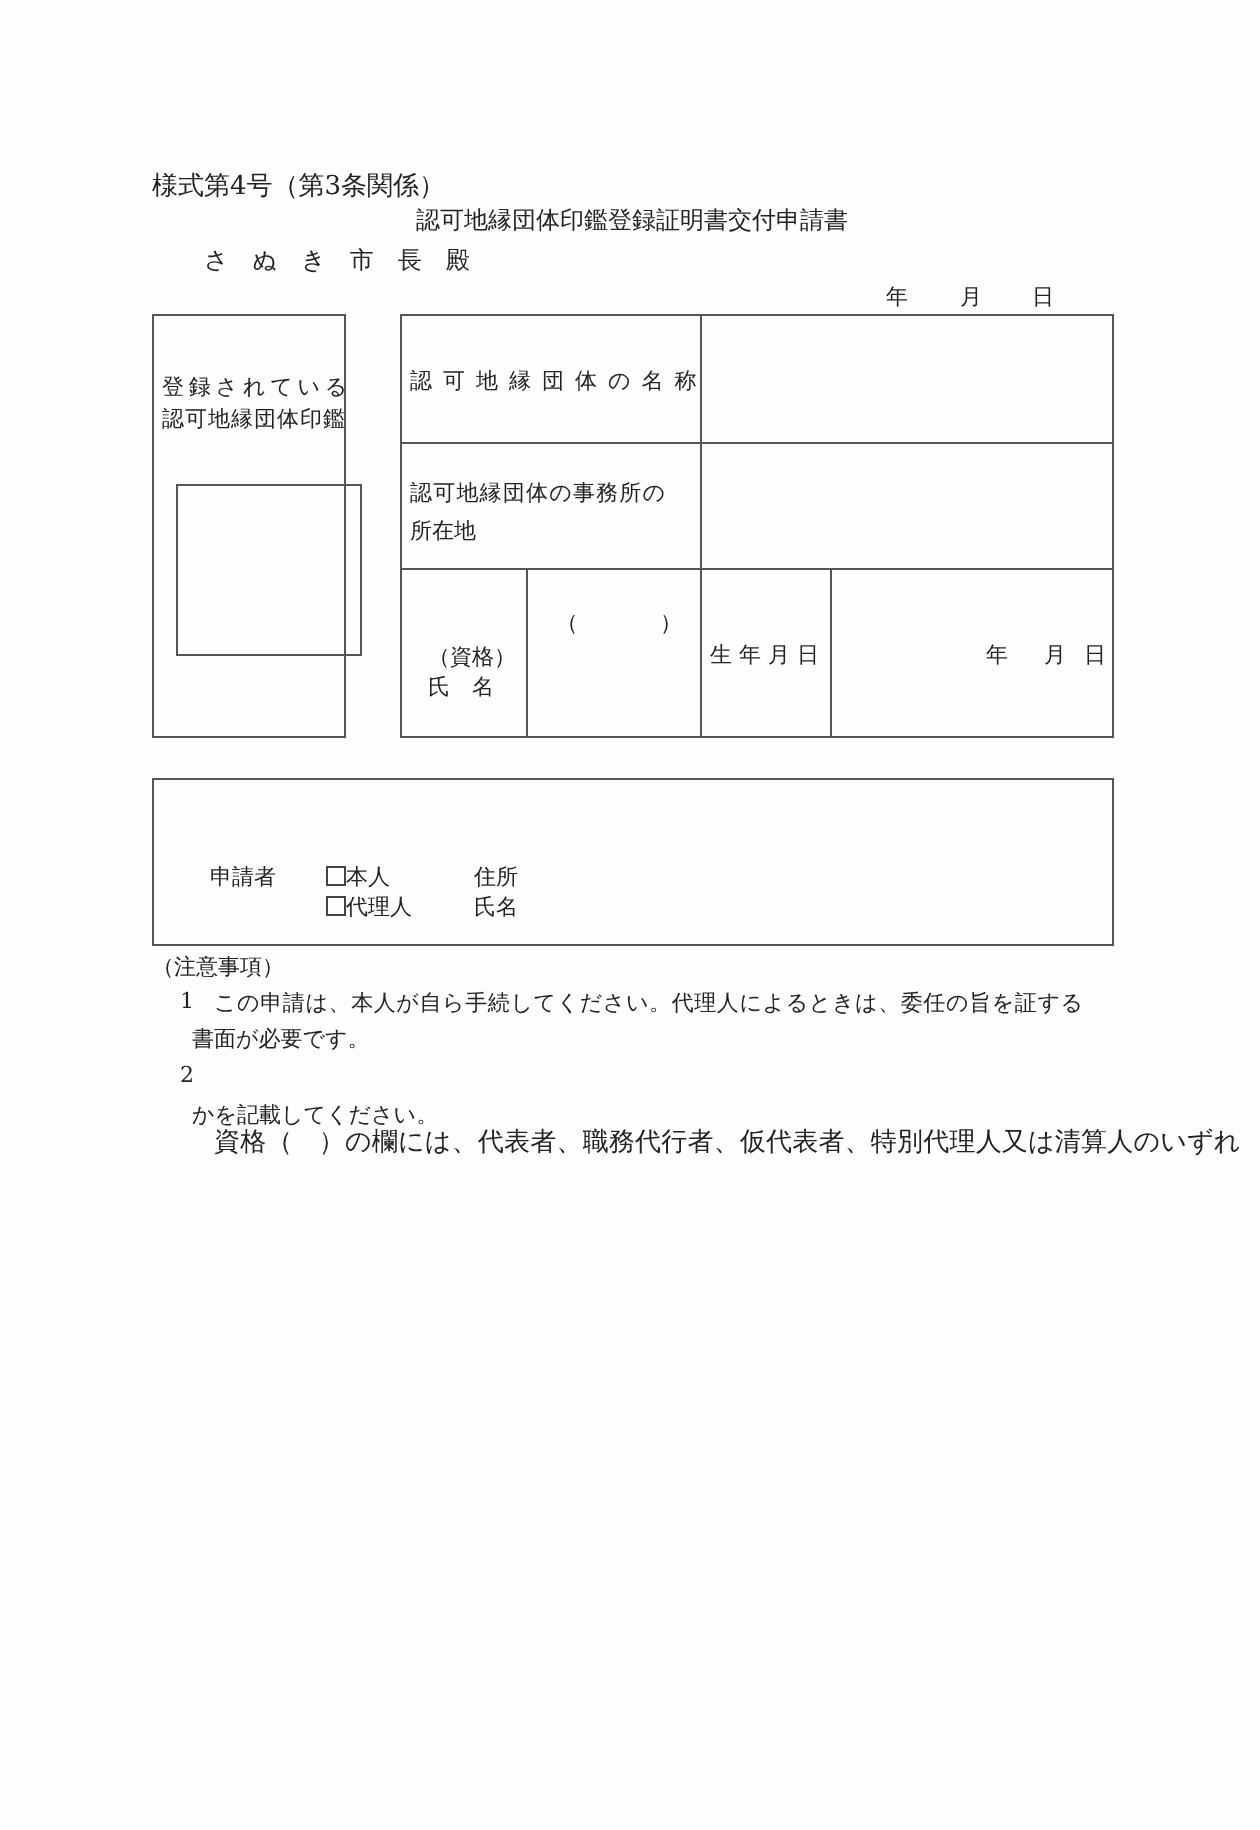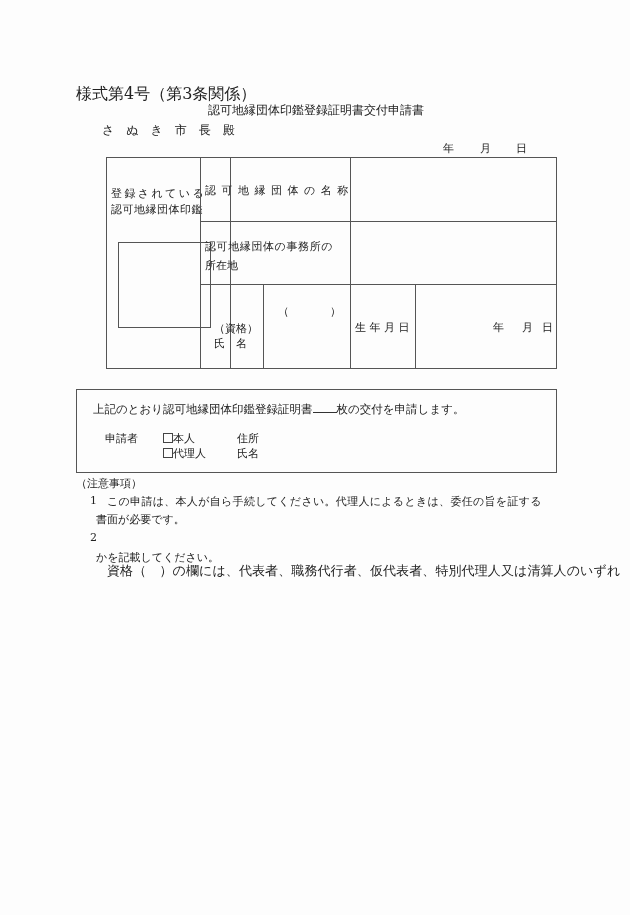--- a/index.html
+++ b/index.html
@@ -10,30 +10,30 @@
   }
   .abs { position: absolute; white-space: nowrap; }
   .box { position: absolute; border: 1px solid #555; box-sizing: border-box; }
   .vline { position: absolute; width: 0; border-left: 1px solid #555; }
   .hline { position: absolute; height: 0; border-top: 1px solid #555; }
   .spaced { letter-spacing: 3px; }
 </style>
 </head>
 <body>
 
-<div class="abs" style="left:76px;top:84px;font-size:16px;">様式第4号（第3条関係）</div>
+<div class="abs" style="left:76px;top:84px;font-size:13px;">様式第4号（第3条関係）</div>
 <div class="abs" style="left:208px;top:102px;font-size:12px;text-align:center;">認可地縁団体印鑑登録証明書交付申請書</div>
 <div class="abs" style="left:102px;top:122px;font-size:12px;">さ　ぬ　き　市　長　殿</div>
 <div>
   <span class="abs" style="left:443px;top:141px;">年</span>
   <span class="abs" style="left:480px;top:141px;">月</span>
   <span class="abs" style="left:516px;top:141px;">日</span>
 </div>
 
-<div class="box" style="left:76px;top:157px;width:125px;height:212px;margin-left:30px;">
+<div class="box" style="left:76px;top:157px;width:97px;height:212px;">
   <div class="abs spaced" style="left:4px;top:28px;letter-spacing:2.4px;">登録されている</div>
   <div class="abs" style="left:4px;top:44px;letter-spacing:0.5px;">認可地縁団体印鑑</div>
   <div class="box" style="left:11px;top:84px;width:93px;height:86px;"></div>
 </div>
 
 <div class="box" style="left:200px;top:157px;width:357px;height:212px;"></div>
 <div class="vline" style="left:350px;top:157px;height:212px;"></div>
 <div class="hline" style="left:200px;top:221px;width:357px;"></div>
 <div class="hline" style="left:200px;top:284px;width:357px;"></div>
 <div class="vline" style="left:263px;top:284px;height:85px;"></div>
@@ -54,23 +54,20 @@
 </div>
 
 <div class="abs" style="left:355px;top:320px;">生 年 月 日</div>
 <div class="abs" style="left:416px;top:285px;width:140px;height:83px;">
   <span class="abs" style="left:77px;top:35px;">年</span>
   <span class="abs" style="left:106px;top:35px;">月</span>
   <span class="abs" style="left:126px;top:35px;">日</span>
 </div>
 
 <div class="box" style="left:76px;top:389px;width:481px;height:84px;">
-  <div class="abs" style="left:16px;top:12px;font-size:11.5px;">
-    <span>上記のとおり認可地縁団体印鑑登録証明書</span><span style="display:inline-block;width:24px;border-bottom:1px solid #333;height:10px;"></span><span>枚の交付を申請します。</span>
-  </div>
   <div class="abs" style="left:28px;top:41px;">申請者</div>
   <div class="abs" style="left:86px;top:41px;">
     <span style="display:inline-block;width:8px;height:8px;border:1px solid #444;vertical-align:-1px;"></span><span>本人</span>
   </div>
   <div class="abs" style="left:86px;top:56px;">
     <span style="display:inline-block;width:8px;height:8px;border:1px solid #444;vertical-align:-1px;"></span><span>代理人</span>
   </div>
   <div class="abs" style="left:160px;top:41px;">住所</div>
   <div class="abs" style="left:160px;top:56px;">氏名</div>
 </div>

